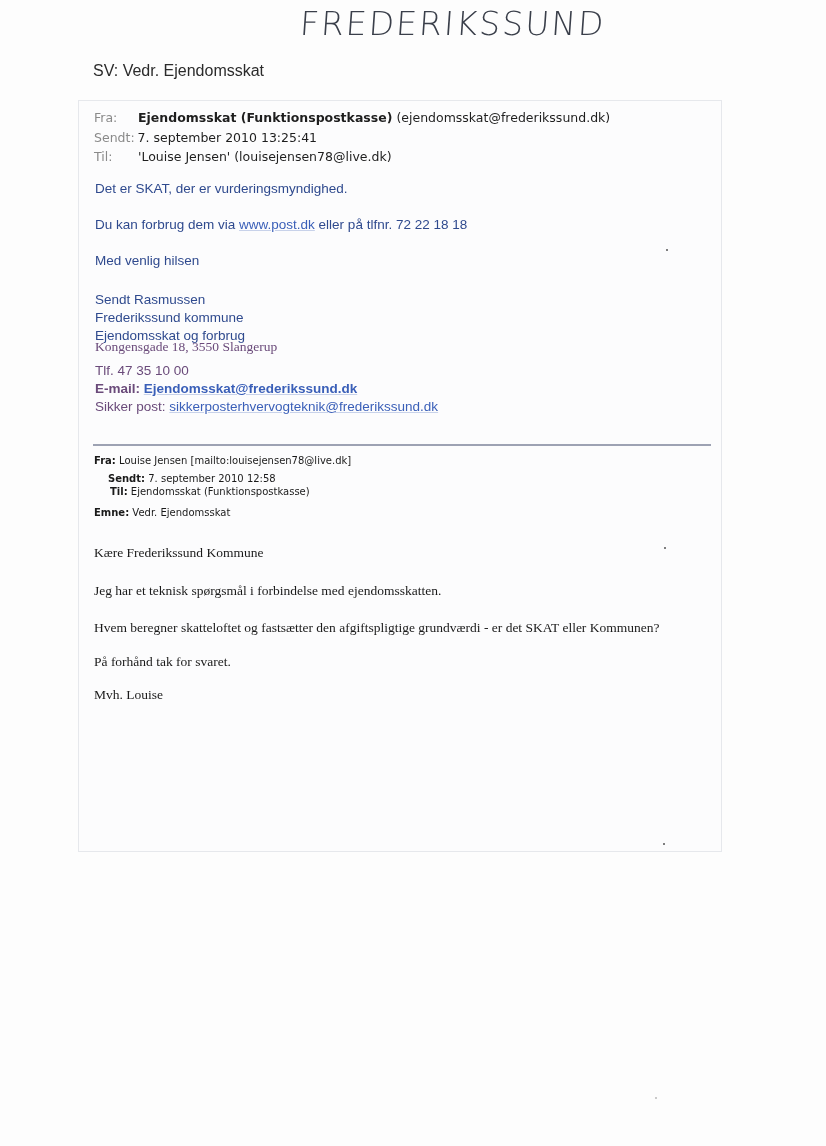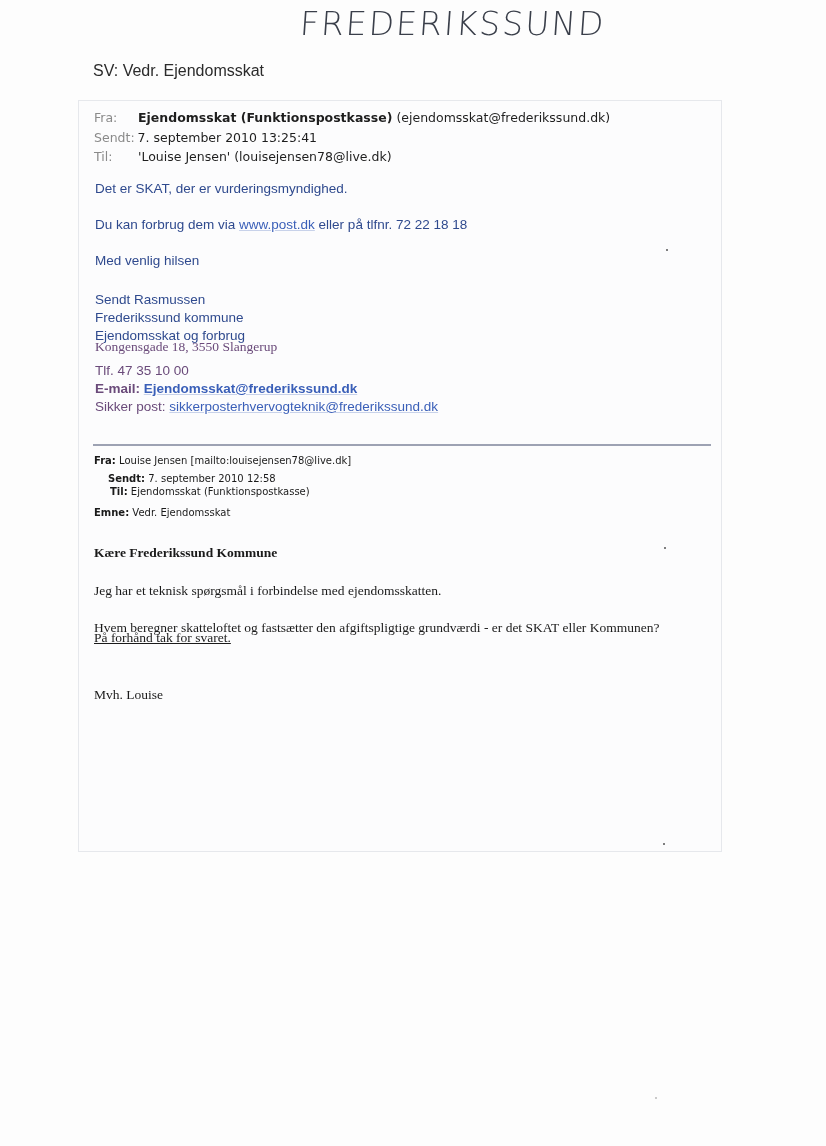--- a/index.html
+++ b/index.html
@@ -149,22 +149,22 @@
 <div class="orig-hdr" style="top:473px;margin-left:14px;">
   <b>Sendt:</b><span> 7. september 2010 12:58</span>
 </div>
 <div class="orig-hdr" style="top:486px;margin-left:16px;">
   <b>Til:</b><span> Ejendomsskat (Funktionspostkasse)</span>
 </div>
 <div class="orig-hdr" style="top:507px;">
   <b>Emne:</b><span> Vedr. Ejendomsskat</span>
 </div>
 
-<div class="serif" style="top:545px;font-weight:bold;">Kære Frederikssund Kommune</div>
+<div class="serif" style="top:545px;">Kære Frederikssund Kommune</div>
 <div class="serif" style="top:583px;">Jeg har et teknisk spørgsmål i forbindelse med ejendomsskatten.</div>
 <div class="serif" style="top:620px;">Hvem beregner skatteloftet og fastsætter den afgiftspligtige grundværdi - er det SKAT eller Kommunen?</div>
-<div class="serif" style="top:630px;text-decoration:underline;">På forhånd tak for svaret.</div>
+<div class="serif" style="top:654px;">På forhånd tak for svaret.</div>
 <div class="serif" style="top:687px;">Mvh.  Louise</div>
 
 <div class="speck" style="left:666px;top:249px;"></div>
 <div class="speck" style="left:664px;top:547px;"></div>
 <div class="speck" style="left:663px;top:843px;"></div>
 <div class="speck" style="left:655px;top:1097px;opacity:.4;"></div>
 
 </body></html>

